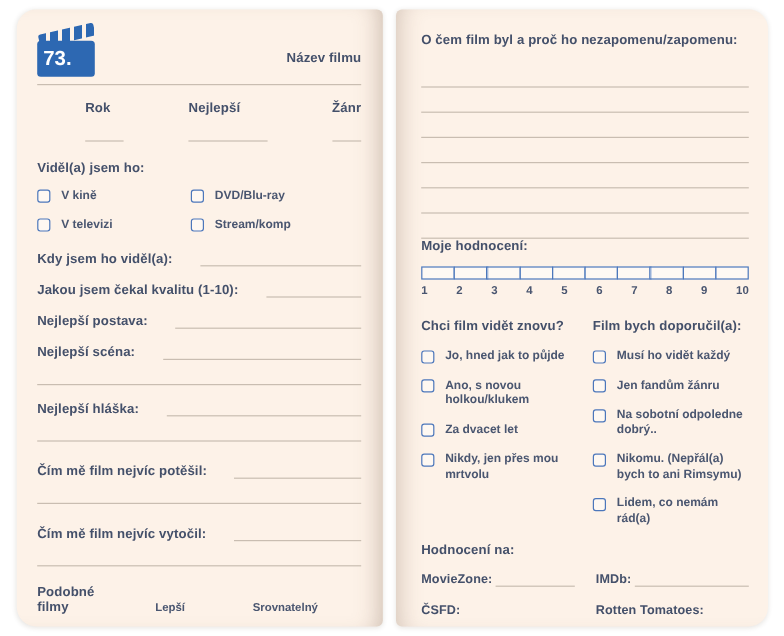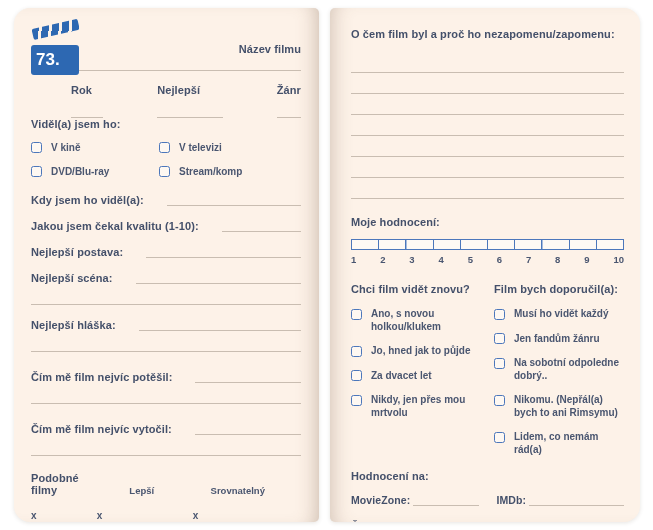--- a/index.html
+++ b/index.html
@@ -26,34 +26,34 @@
 
   
   .page-head { display:flex; justify-content:space-between; align-items:center; height:46px; }
   .clapper { position:relative; width:58px; height:46px; }
   .clapper-top {
     position:absolute; top:3px; left:3px; width:47px; height:11px; border-radius:2px;
     background:repeating-linear-gradient(104deg, #2d68b2 0px, #2d68b2 7px, #fdf2e8 7px, #fdf2e8 10px);
     transform:rotate(-13deg); transform-origin:left bottom;
   }
   .clapper-body {
-    position:absolute; top:19px; left:0; width:48px; height:30px; background:#2d68b2;
+    position:absolute; top:8px; left:0; width:48px; height:30px; background:#2d68b2;
     border-radius:3px; display:flex; align-items:center; padding-left:5px;
     color:#ffffff; font-weight:700; font-size:17px;
   }
   .head-rule { border-bottom:1px solid #c9bdb1; margin-top:-2px; }
 
   
   .meta-row { display:flex; gap:14px; margin-top:13px; }
   .meta-field { display:flex; flex-direction:column; gap:14px;margin-left:40px; }
   .meta-rok { width:52px; } .meta-rezizer { width:106px; } .meta-zanr { flex:1; }
   .write-line { border-bottom:1px solid #c9bdb1; height:8px; }
 
   
-  .seen-label { }
+  .seen-label { margin-top:16px; }
   .cb-grid { display:grid; grid-template-columns:128px 1fr; row-gap:13px; margin-top:12px; }
   .cb-item { display:flex; align-items:center; gap:9px; font-size:10px; font-weight:600; color:#4a5670; }
   .cb {
     width:11px; height:11px; border:1.6px solid #4c77bb; border-radius:2.5px;
     background:rgba(255,255,255,0.45); flex:none;
   }
 
   
   .field-row { display:flex; align-items:flex-end; margin-top:14px;gap:20px; }
   .field-row .bold-label { white-space:nowrap; }
@@ -64,21 +64,21 @@
   .similar { margin-top:16px; }
   .similar-grid { display:grid; grid-template-columns:1fr 44px 66px 40px; align-items:end;gap:41px; }
   .sim-col-head { font-size:9.5px; font-weight:600; color:#4a5670; text-align:center; }
   .sim-row { margin-top:15px; }
   .sim-mark { text-align:center; font-size:10px; font-weight:600; color:#4a5670; line-height:1; }
 
   
   .ruled { margin-top:12px; }
   .rule-line { border-bottom:1px solid #c9bdb1; height:21px; }
 
-  .rating-sec { margin-top:17px; }
+  .rating-sec { }
   .scale-bar { display:flex; margin-top:11px; height:11px; }
   .scale-seg { flex:1; border:1.2px solid #4c77bb; margin-left:-1.2px; background:rgba(255,255,255,0.5); }
   .scale-seg:first-child { margin-left:0; }
   .scale-nums { display:flex; justify-content:space-between; margin-top:4px; font-size:9.5px; font-weight:600; color:#4a5670; }
 
   .two-col { display:flex; margin-top:18px; }
   .opt-col-left { width:143px; flex:none; }
   .opt-col-right { flex:1; }
   .opt-list { margin-top:13px; display:flex; flex-direction:column; gap:12px; }
   .opt-item { display:flex; align-items:flex-start; gap:9px; font-size:10px; font-weight:600; color:#4a5670; line-height:1.25; }
@@ -123,25 +123,25 @@
     </div>
 
     <div class="bold-label seen-label">Viděl(a) jsem ho:</div>
     <div class="cb-grid">
       <div class="cb-item">
         <span class="cb"></span>
         <span>V kině</span>
       </div>
       <div class="cb-item">
         <span class="cb"></span>
-        <span>V televizi</span>
+        <span>DVD/Blu-ray</span>
       </div>
       <div class="cb-item">
         <span class="cb"></span>
-        <span>DVD/Blu-ray</span>
+        <span>V televizi</span>
       </div>
       <div class="cb-item">
         <span class="cb"></span>
         <span>Stream/komp</span>
       </div>
     </div>
 
     <div class="field-row" style="margin-top:17px;">
       <span class="bold-label">Kdy jsem ho viděl(a):</span>
       <div class="fill-line"></div>
@@ -238,25 +238,25 @@
         <span>10</span>
       </div>
     </div>
 
     <div class="two-col">
       <div class="opt-col-left">
         <div class="bold-label">Chci film vidět znovu?</div>
         <div class="opt-list">
           <div class="opt-item">
             <span class="cb"></span>
+            <span>Jo, hned jak to půjde</span>
+          </div>
+          <div class="opt-item">
+            <span class="cb"></span>
             <span>Ano, s novou holkou/klukem</span>
-          </div>
-          <div class="opt-item">
-            <span class="cb"></span>
-            <span>Jo, hned jak to půjde</span>
           </div>
           <div class="opt-item">
             <span class="cb"></span>
             <span>Za dvacet let</span>
           </div>
           <div class="opt-item">
             <span class="cb"></span>
             <span>Nikdy, jen přes mou mrtvolu</span>
           </div>
         </div>

